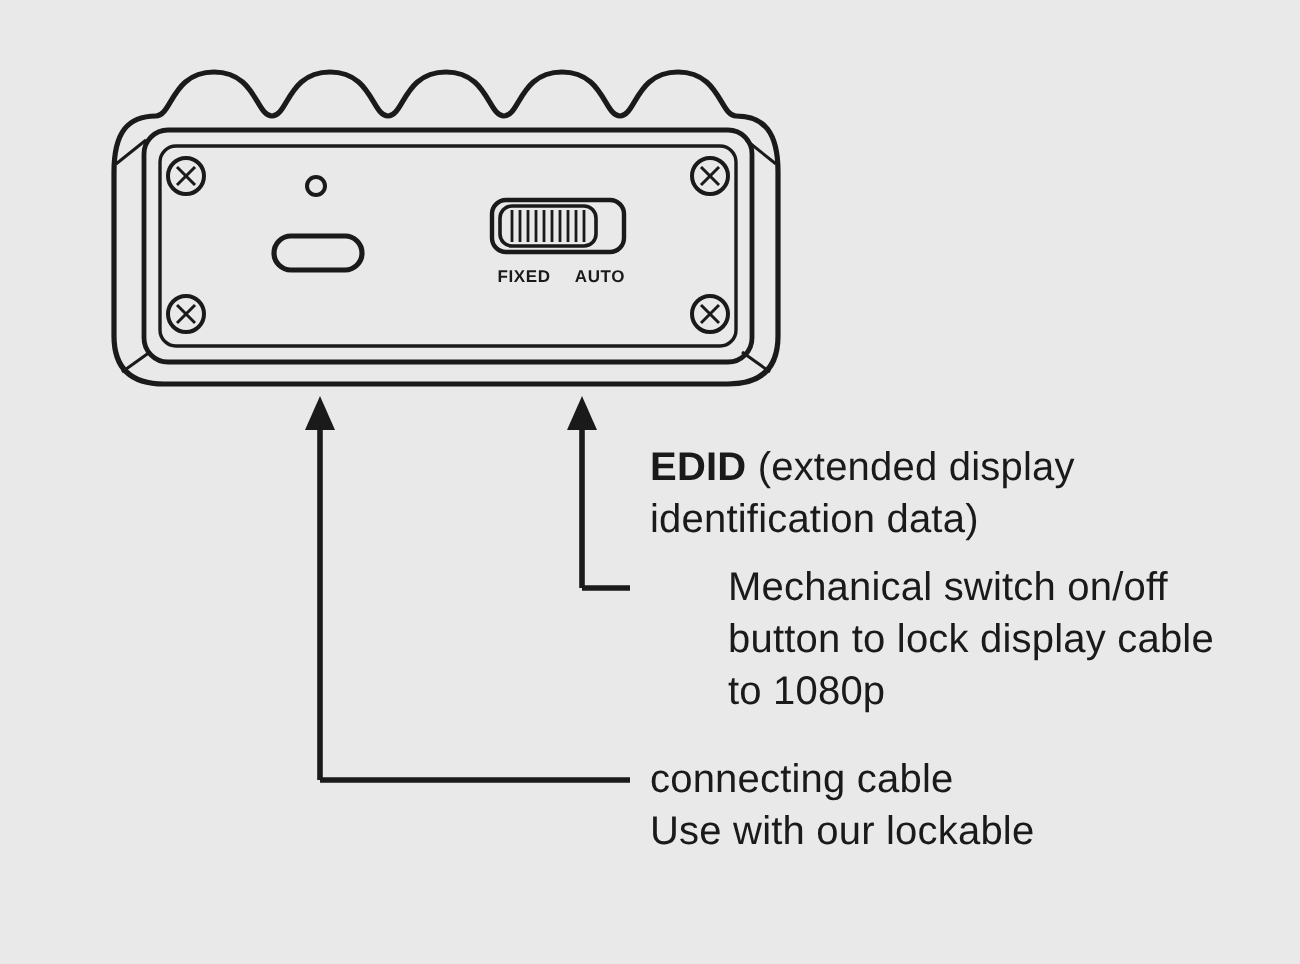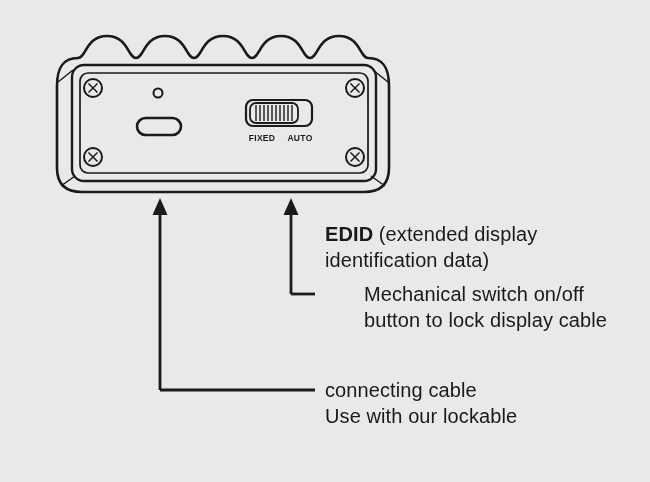--- a/index.html
+++ b/index.html
@@ -129,20 +129,21 @@
   </svg>
 
   <div class="note" style="left:325px; top:221px;">
     <div><b>EDID</b><span> (extended display</span></div>
     <div>identification data)</div>
   </div>
 
   <div class="note" style="left:325px; top:281px;margin-left:39px;">
     <div>Mechanical switch on/off</div>
     <div>button to lock display cable</div>
+    <div>to 1080p</div>
   </div>
 
   <div class="note" style="left:325px; top:377px;">
     <div>connecting cable</div>
     <div>Use with our lockable</div>
   </div>
 
 </div>
 
 </body></html>

